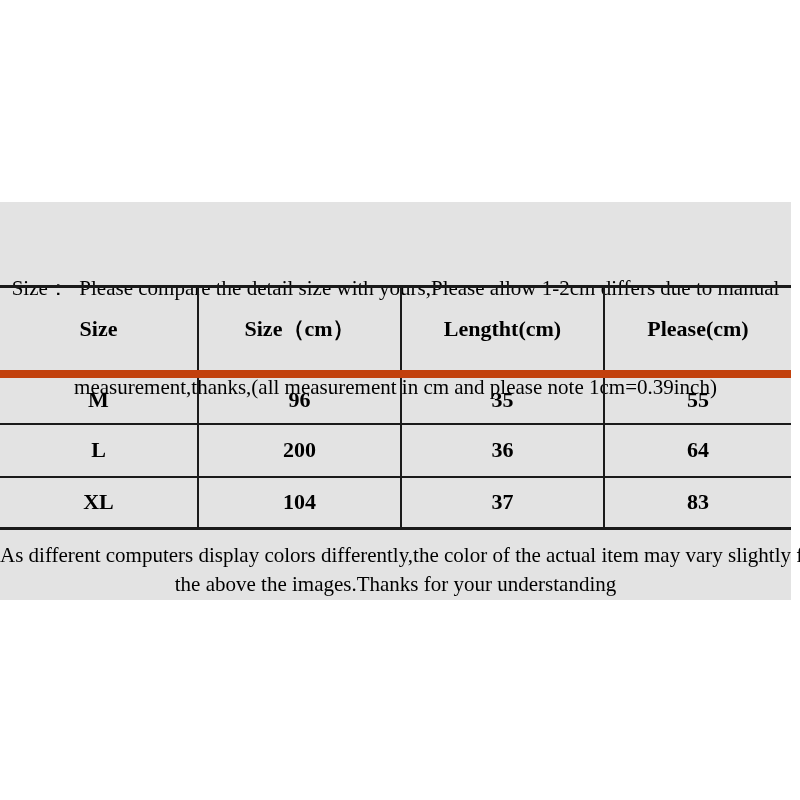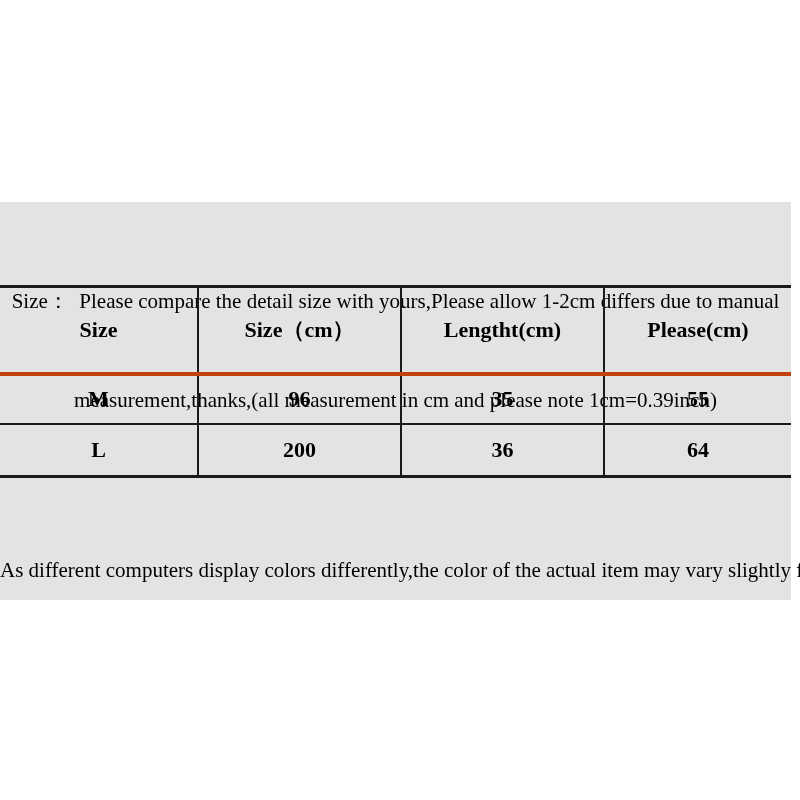--- a/index.html
+++ b/index.html
@@ -24,21 +24,21 @@
     background: #e3e3e3;
   }
   
   .size-note {
     position: absolute;
     left: 0;
     top: 0;
     width: 100%;
     height: 83px;
     box-sizing: border-box;
-    padding-top: 17px;
+    padding-top: 4px;
     text-align: center;
     font-size: 21px;
     line-height: 33px;
     white-space: pre-wrap;
   }
   .note-line { white-space: pre; }
   
   table.size-table {
     position: absolute;
     left: 0;
@@ -51,21 +51,21 @@
   }
   table.size-table th,
   table.size-table td {
     font-weight: bold;
     font-size: 22px;
     text-align: center;
     vertical-align: middle;
     padding: 0;
   }
   table.size-table th {
-    border-bottom: 4px solid #c2410c;
+    border-bottom: 8px solid #c2410c;
   }
   table.size-table td {
     border-bottom: 2px solid #1a1a1a;
   }
   table.size-table th + th,
   table.size-table td + td {
     border-left: 2px solid #1a1a1a;
   }
   tr.header-row  { height: 87px; }
   tr.row-m       { height: 50px; }
@@ -118,20 +118,27 @@
         <td>96</td>
         <td>35</td>
         <td>55</td>
       </tr>
       <tr class="row-l">
         <td>L</td>
         <td>200</td>
         <td>36</td>
         <td>64</td>
       </tr>
+      <tr class="row-xl">
+        <td>XL</td>
+        <td>104</td>
+        <td>37</td>
+        <td>83</td>
+      </tr>
     </tbody>
   </table>
 
   <div class="disclaimer">
     <div class="note-line">As different computers display colors differently,the color of the actual item may vary slightly from</div>
+    <div class="note-line">the above the images.Thanks for your understanding</div>
   </div>
 
 </div>
 
 </body></html>

